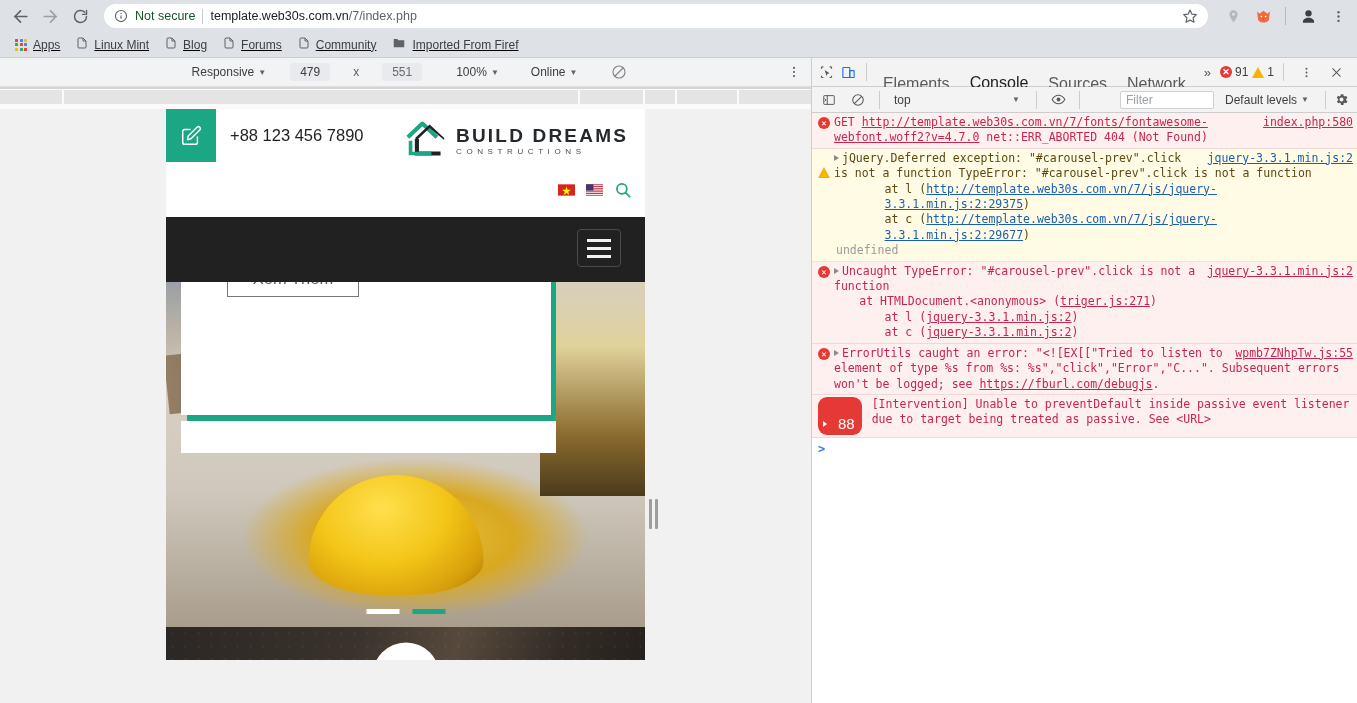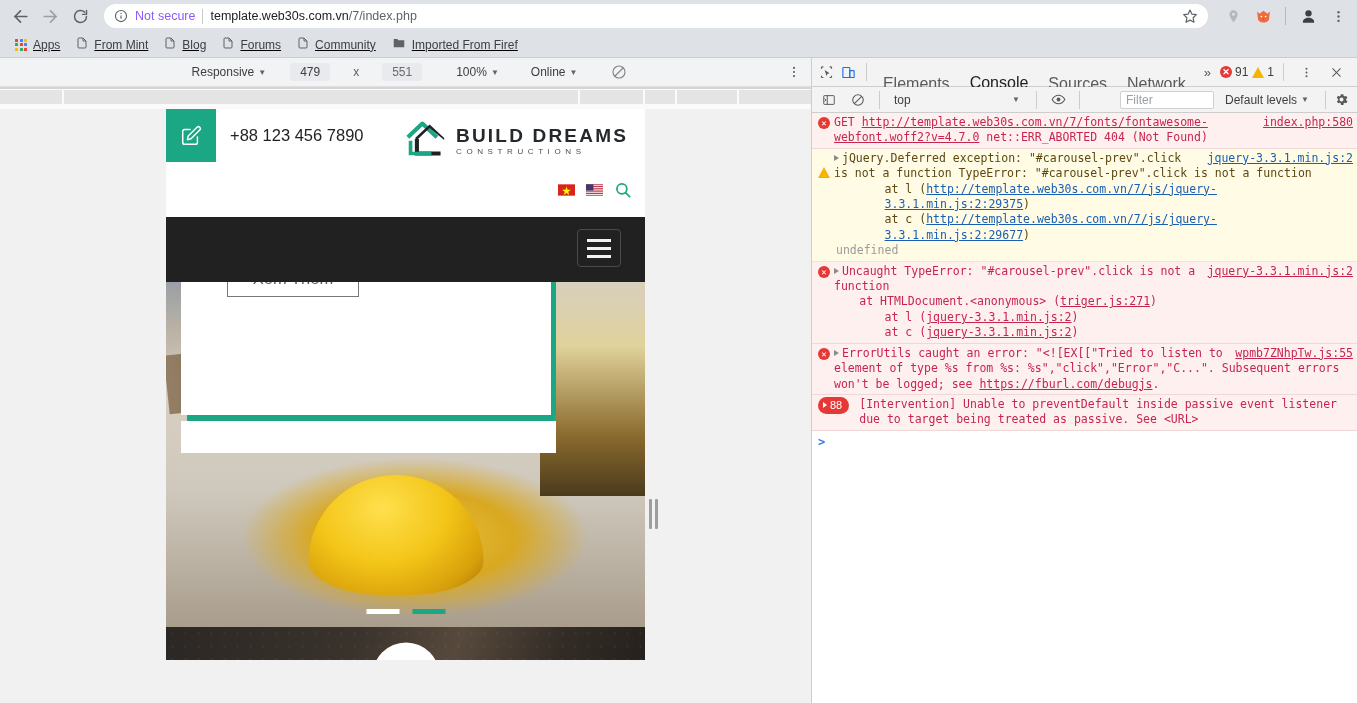--- a/index.html
+++ b/index.html
@@ -17,21 +17,21 @@
   }
   .nav-btn {
     width: 28px; height: 28px; display: flex; align-items: center; justify-content: center;
     border-radius: 50%; color: #5f6368; flex-shrink: 0;
   }
   .omnibox {
     flex: 1; height: 24px; background: #fff; border-radius: 12px; margin: 0 8px;
     display: flex; align-items: center; padding: 0 10px; gap: 7px; min-width: 0;
   }
   .omnibox .info-ic { color: #5f6368; display: flex; align-items: center; }
-  .sec-text { font-size: 12.5px; color: #8b5cf6; white-space: nowrap; }
+  .sec-text { font-size: 12.5px; color: #14532d; white-space: nowrap; }
   .sec-sep { width: 1px; height: 15px; background: #c6c9cd; }
   .url { font-size: 12.5px; color: #202124; white-space: nowrap; overflow: hidden; }
   .url .dim { color: #5f6368; }
   .omni-star { margin-left: auto; color: #5f6368; display: flex; align-items: center; padding-left: 6px; }
   .tb-icons { display: flex; align-items: center; gap: 4px; padding-left: 2px; }
   .tb-icon { width: 26px; height: 26px; display: flex; align-items: center; justify-content: center; color: #5f6368; }
   .vdiv { width: 1px; height: 18px; background: #b8bcc0; margin: 0 5px; }
 
   
   .bookmark-bar {
@@ -211,22 +211,22 @@
   .msg.warn .lnk { color: #1a5fb4; }
   .src-link { float: right; margin-left: 8px; text-decoration: underline; }
   .msg.error .src-link { color: #c7254e; }
   .msg.warn .src-link { color: #1a5fb4; }
   .tri { display: inline-block; width: 0; height: 0; border-left: 5px solid #8a8a8a;
          border-top: 3.5px solid transparent; border-bottom: 3.5px solid transparent; margin-right: 3px; vertical-align: 1px; }
   .undef { color: #9b9b9b; display: block; padding-left: 2px; }
   .indent1 { padding-left: 2.2em; display: block; }
   .indent2 { padding-left: 4.4em; display: block; }
   .group-badge {
-    display: inline-flex; align-items: center; gap: 3px; background: #e53935; color: #fff;
-    border-radius: 9px; padding: 1px 7px 1px 5px; font-size: 11px; margin-right: 10px;
+    display: inline-flex; align-items: center; gap: 11px; background: #e53935; color: #fff;
+    border-radius: 9px; padding: 17px 7px 1px 5px; font-size: 15px; margin-right: 10px;
     font-family: "Liberation Sans", sans-serif;
   }
   .group-badge .gt { width: 0; height: 0; border-left: 4px solid #fff; border-top: 3px solid transparent; border-bottom: 3px solid transparent; }
   .msg.intervention { background: #fff0f0; border-bottom: 1px solid #f0d8d8; align-items: flex-start; }
   .msg.intervention .msg-text { color: #c7254e; }
   .prompt-row { display: flex; align-items: flex-start; padding: 4px 6px; }
   .prompt-caret { color: #3b78e7; font-family: "DejaVu Sans Mono", monospace; font-size: 12px; font-weight: bold; }
 </style>
 </head>
 <body>
@@ -316,21 +316,21 @@
           <i style="background:#34a853"></i>
           <i style="background:#ea4335"></i>
       </span>
       <span class="bm-label">Apps</span>
     </div>
     <div class="bm">
       <span><svg width="12" height="14" viewBox="0 0 24 24" fill="none" stroke="#5f6368" stroke-width="2">
             <path d="M14 2H6a2 2 0 0 0-2 2v16a2 2 0 0 0 2 2h12a2 2 0 0 0 2-2V8z"></path>
             <polyline points="14 2 14 8 20 8"></polyline>
           </svg></span>
-      <span class="bm-label">From Mint</span>
+      <span class="bm-label">Linux Mint</span>
     </div>
     <div class="bm">
       <span><svg width="12" height="14" viewBox="0 0 24 24" fill="none" stroke="#5f6368" stroke-width="2">
             <path d="M14 2H6a2 2 0 0 0-2 2v16a2 2 0 0 0 2 2h12a2 2 0 0 0 2-2V8z"></path>
             <polyline points="14 2 14 8 20 8"></polyline>
           </svg></span>
       <span class="bm-label">Blog</span>
     </div>
     <div class="bm">
       <span><svg width="12" height="14" viewBox="0 0 24 24" fill="none" stroke="#5f6368" stroke-width="2">

